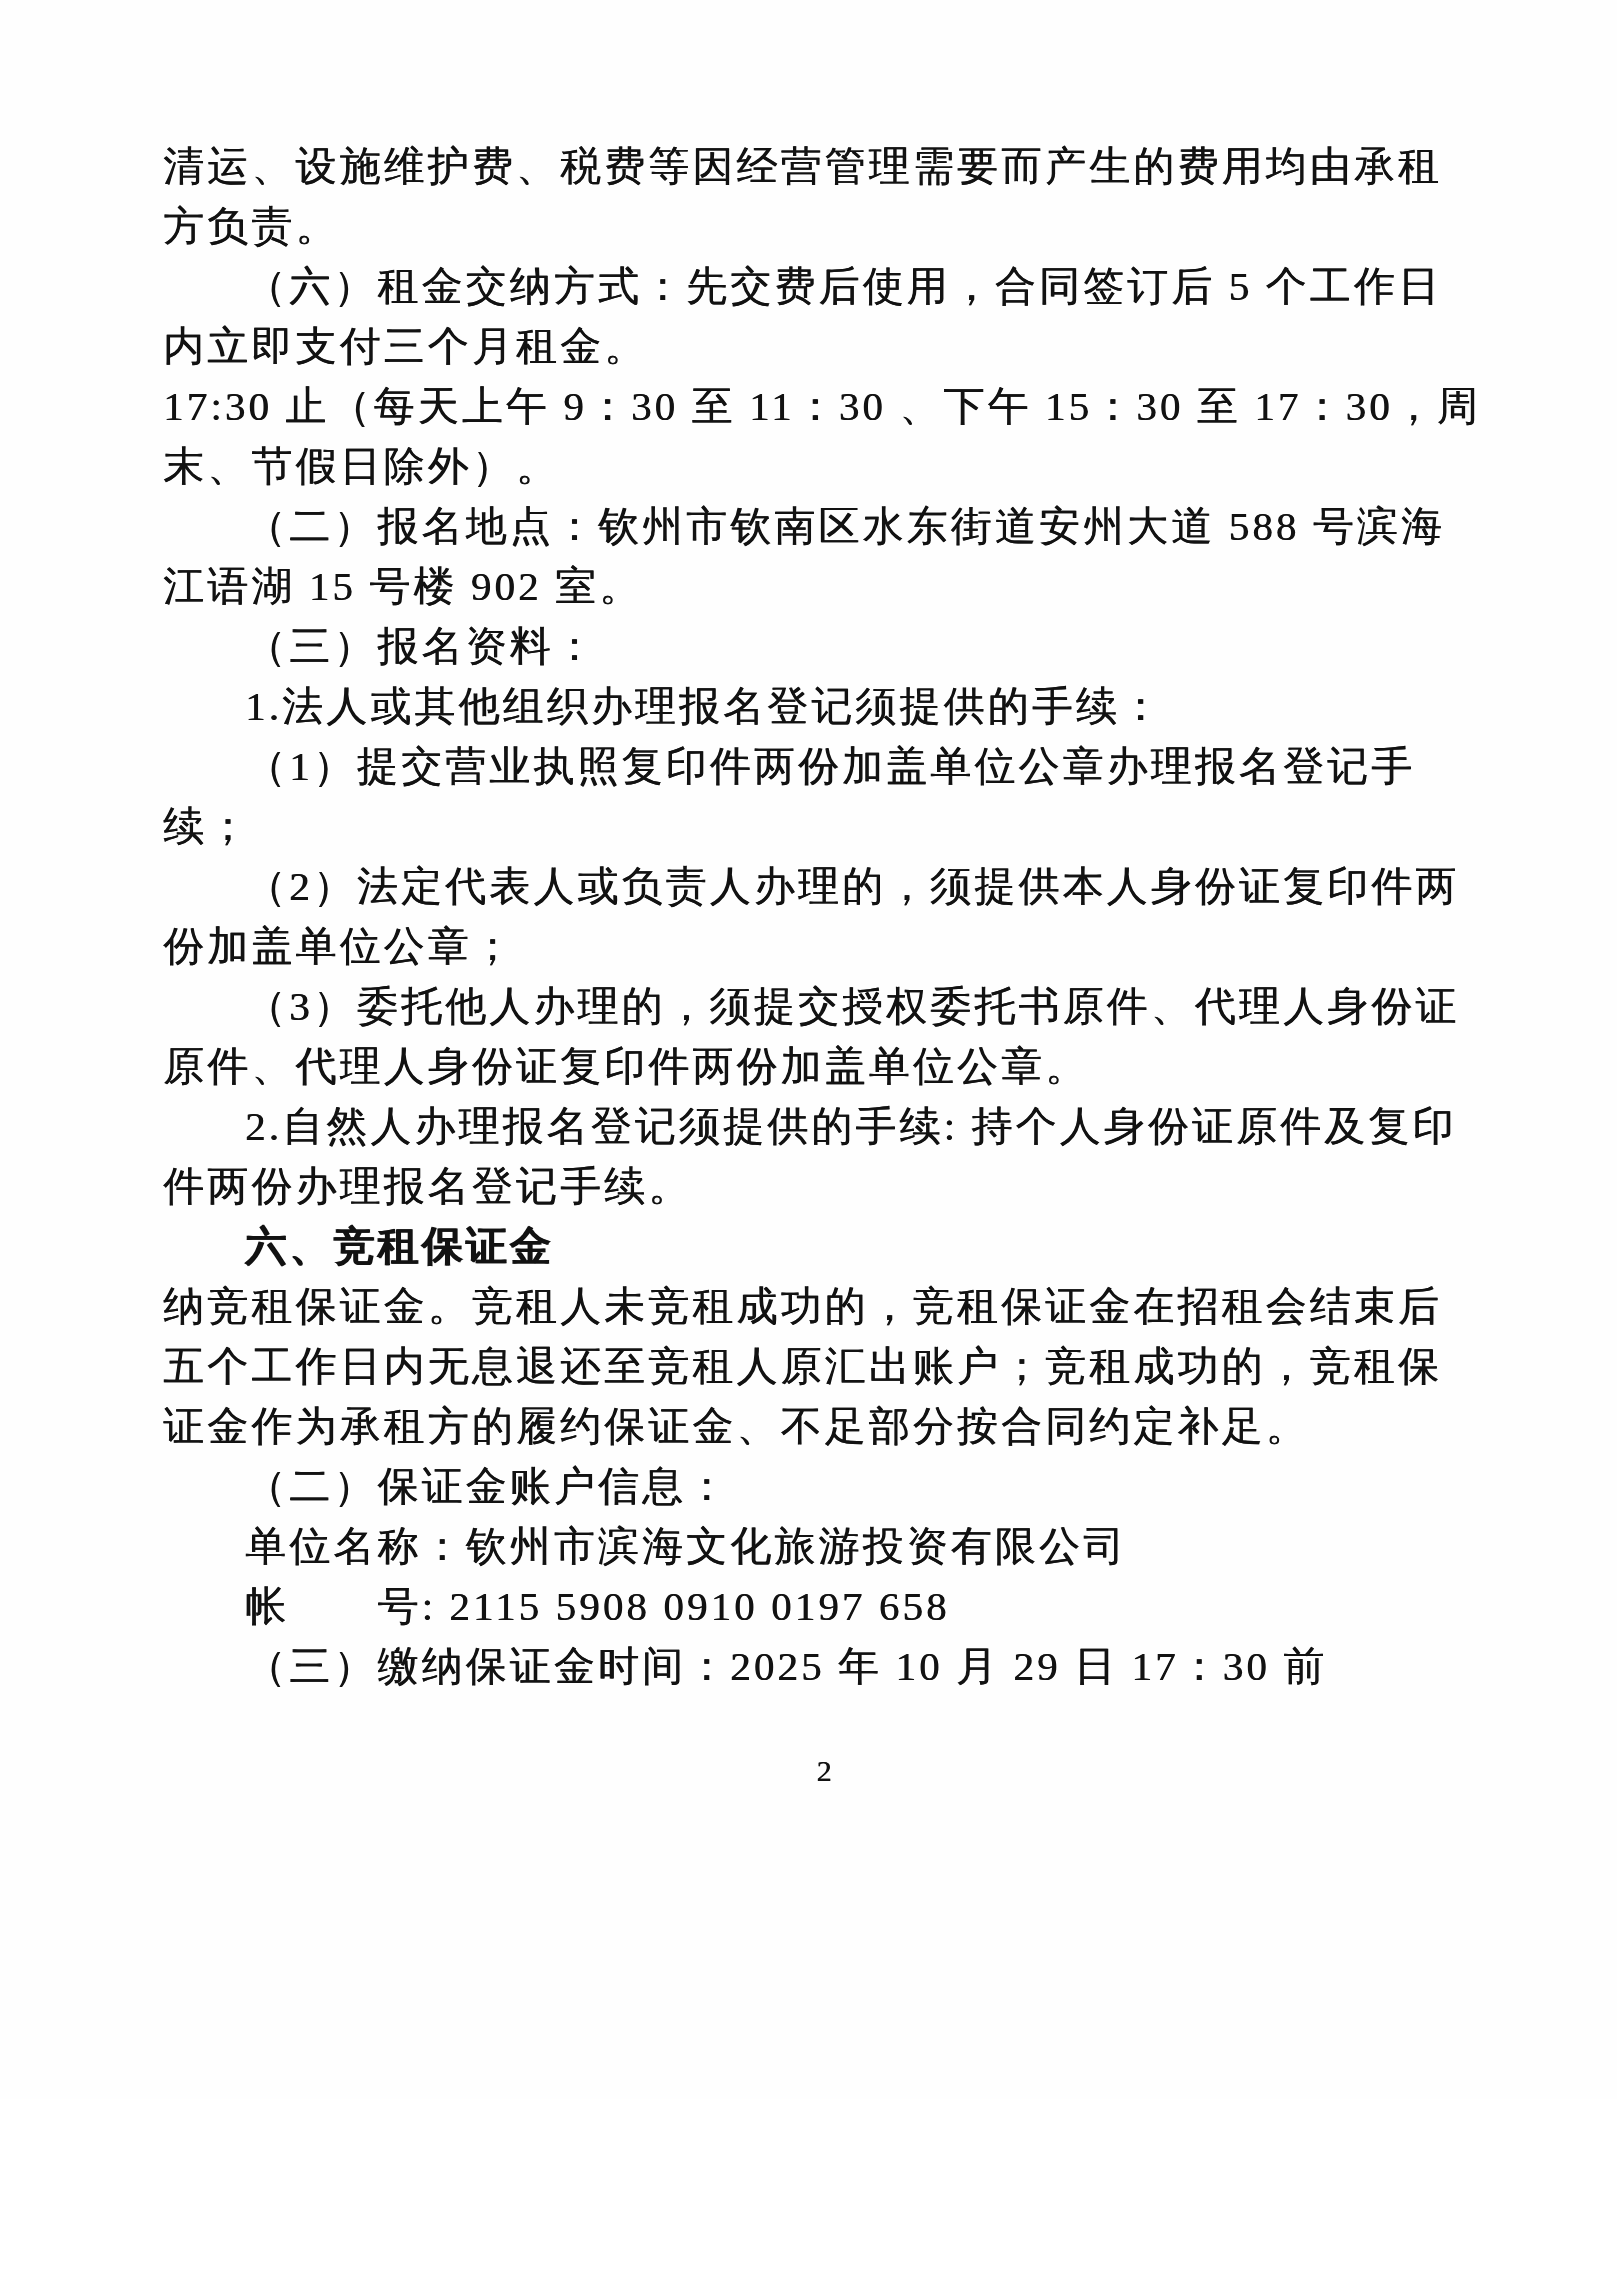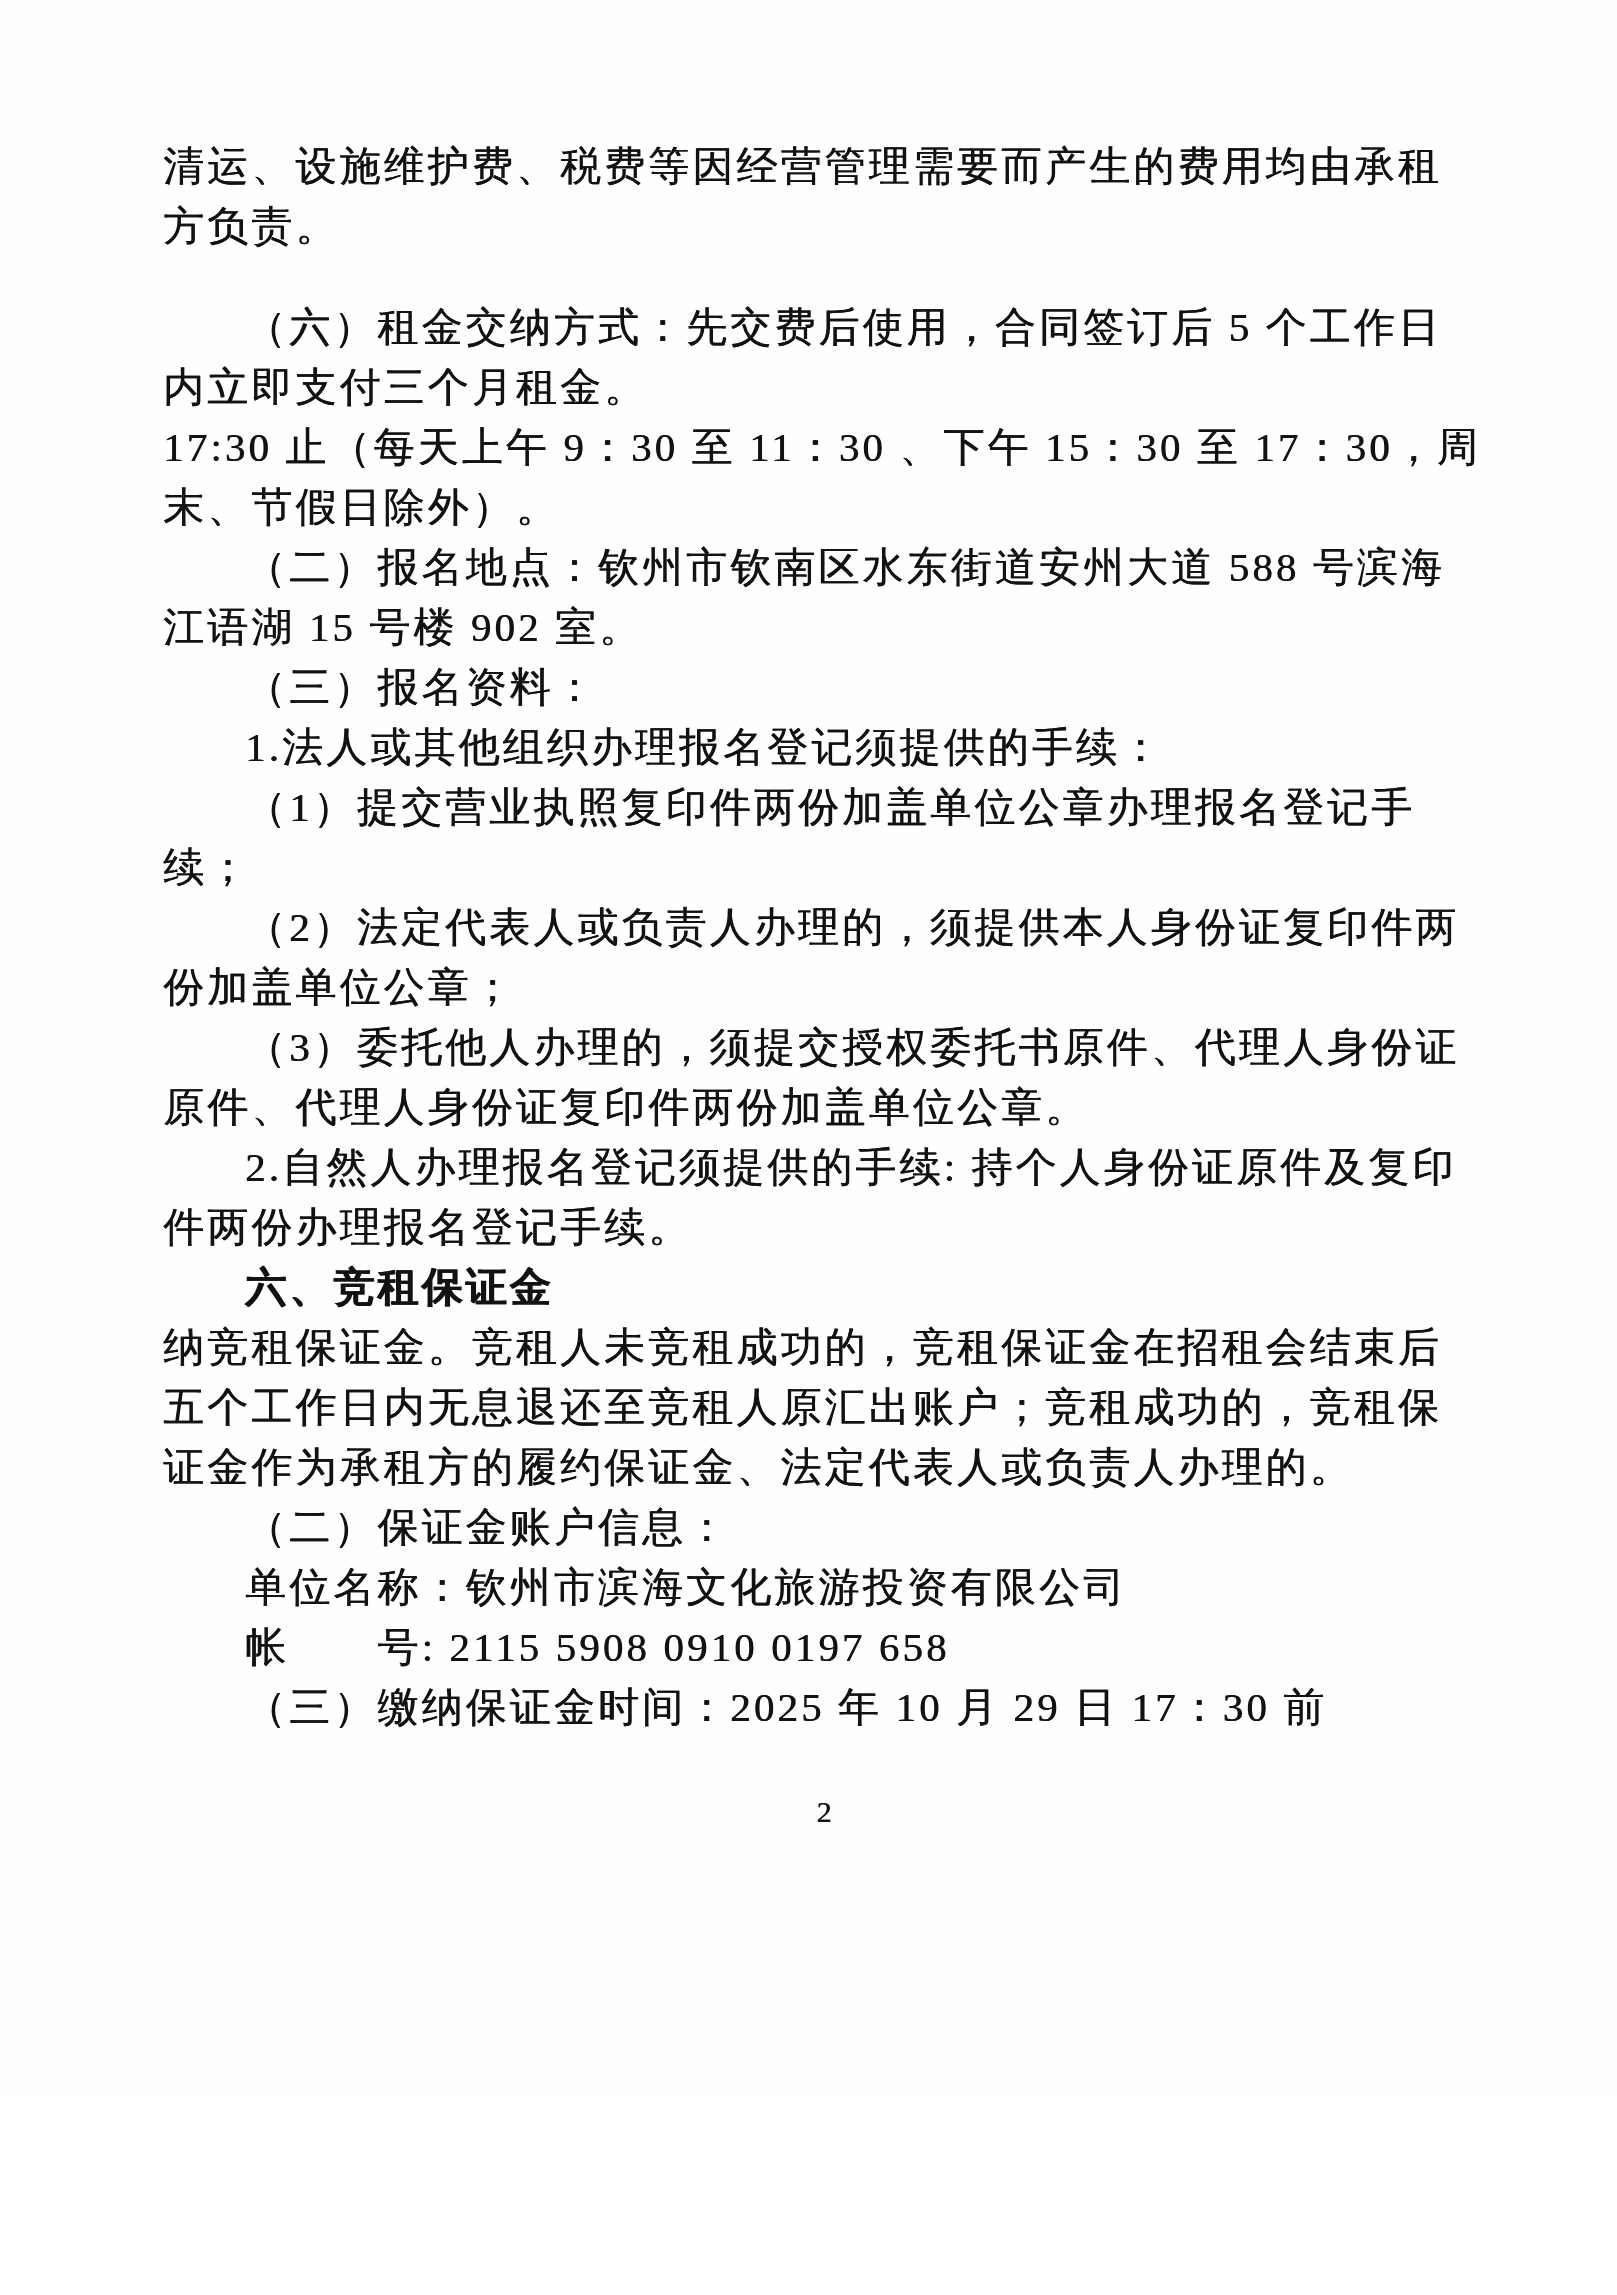--- a/index.html
+++ b/index.html
@@ -24,21 +24,21 @@
     font-size: 41px;
     letter-spacing: 3.1px;
     white-space: nowrap;
     text-shadow: 0.6px 0 0 #121212;
   }
   .ind { padding-left: 82px; }
   .head {
     font-weight: bold;
     text-shadow: 1px 0 0 #121212;
   }
-  .gap-a { margin-top: 41px; }
+  .gap-a { }
   .gap-b { margin-top: 77px; }
   .pagenum {
     margin-top: 57px;
     text-align: center;
     font-size: 30px;
     line-height: 36px;
     letter-spacing: 0;
     text-shadow: 0.4px 0 0 #121212;
   }
 </style>
@@ -60,20 +60,20 @@
   <div class="line">续；</div>
   <div class="line ind">（2）法定代表人或负责人办理的，须提供本人身份证复印件两</div>
   <div class="line">份加盖单位公章；</div>
   <div class="line ind">（3）委托他人办理的，须提交授权委托书原件、代理人身份证</div>
   <div class="line">原件、代理人身份证复印件两份加盖单位公章。</div>
   <div class="line ind">2.自然人办理报名登记须提供的手续: 持个人身份证原件及复印</div>
   <div class="line">件两份办理报名登记手续。</div>
   <div class="line ind head">六、竞租保证金</div>
   <div class="line">纳竞租保证金。竞租人未竞租成功的，竞租保证金在招租会结束后</div>
   <div class="line">五个工作日内无息退还至竞租人原汇出账户；竞租成功的，竞租保</div>
-  <div class="line">证金作为承租方的履约保证金、法定代表人或负责人办理的。</div>
+  <div class="line">证金作为承租方的履约保证金、不足部分按合同约定补足。</div>
   <div class="line ind">（二）保证金账户信息：</div>
   <div class="line ind">单位名称：钦州市滨海文化旅游投资有限公司</div>
   <div class="line ind">帐　　号: 2115 5908 0910 0197 658</div>
   <div class="line ind">（三）缴纳保证金时间：2025 年 10 月 29 日 17：30 前</div>
   <div class="line pagenum">2</div>
 </div>
 
 
 </body></html>

